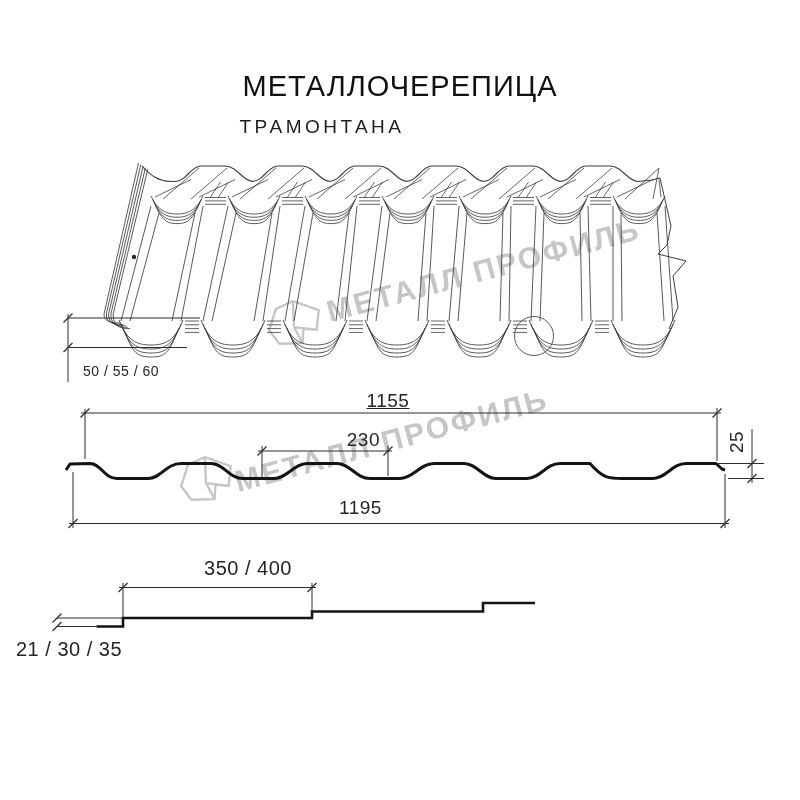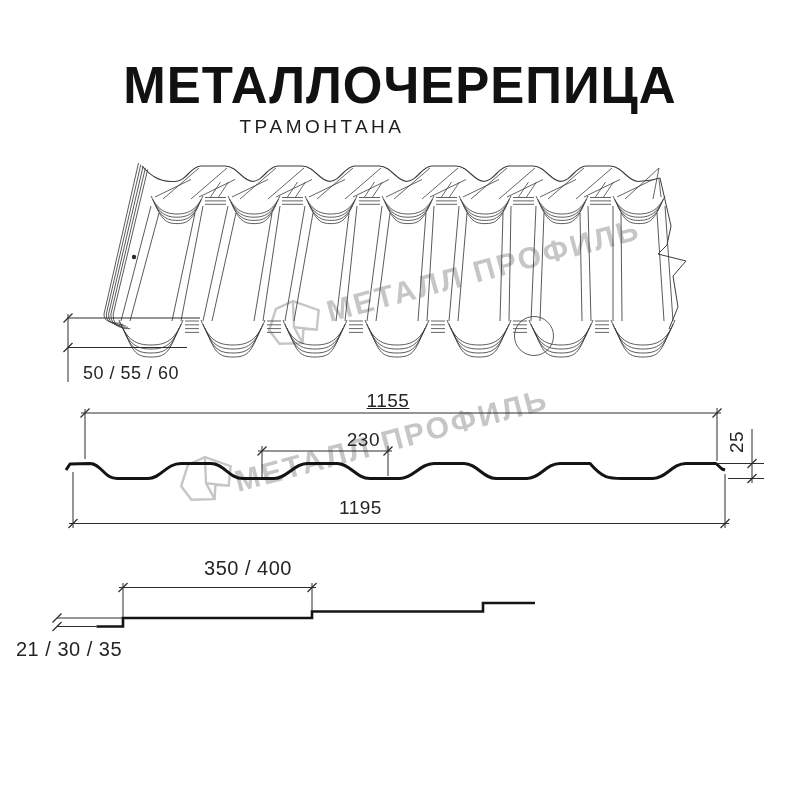--- a/index.html
+++ b/index.html
@@ -5,35 +5,35 @@
   :root{
     --ink:#141414; --dim-line:#2d2d2d; --wireframe:#3c3c3c;
     --watermark:#c6c6c6; --background:#ffffff;
   }
   *{margin:0;padding:0;box-sizing:border-box;}
   html,body{background:var(--background);}
   body{font-family:"Liberation Sans",sans-serif;}
   .page{position:relative;width:800px;height:800px;background:var(--background);overflow:hidden;}
   .page-title{
     position:absolute;left:0;top:64px;width:800px;text-align:center;
-    font-size:51px;font-weight:bold;letter-spacing:1px;color:#111;line-height:44px;
+    font-size:29px;font-weight:normal;letter-spacing:1px;color:#111;line-height:44px;
   }
   .page-subtitle{
     position:absolute;left:0;top:116px;width:644px;text-align:center;
     font-size:19px;font-weight:400;letter-spacing:3.5px;color:#1d1d1d;line-height:22px;
   }
   .dim-label{
     position:absolute;font-size:19px;color:#252525;letter-spacing:0.5px;
     white-space:nowrap;z-index:3;
   }
   .dim-1155{left:338px;top:390px;width:100px;text-align:center;text-decoration:underline;}
   .dim-230{left:280px;top:429px;width:100px;text-align:right;}
   .dim-1195{left:339px;top:497px;width:100px;text-align:left;}
   .dim-25{left:717px;top:431px;width:40px;text-align:center;transform:rotate(-90deg);}
-  .dim-50-55-60{left:83px;top:363px;font-size:18px;}
+  .dim-50-55-60{left:83px;top:363px;font-size:14px;}
   .dim-350-400{left:142px;top:557px;width:150px;text-align:right;font-size:20px;}
   .dim-25-30-35{left:16px;top:638px;font-size:20px;}
   svg.draw{position:absolute;left:0;top:0;z-index:2;}
   .wm-text{
     font-family:"Liberation Sans",sans-serif;font-weight:bold;font-size:30px;
     letter-spacing:2.5px;fill:var(--watermark);stroke:none;
   }
 </style>
 </head>
 <body>

